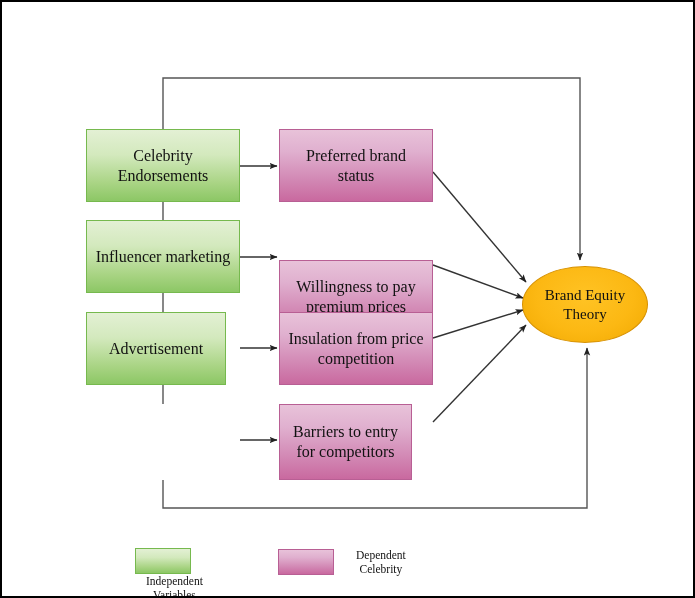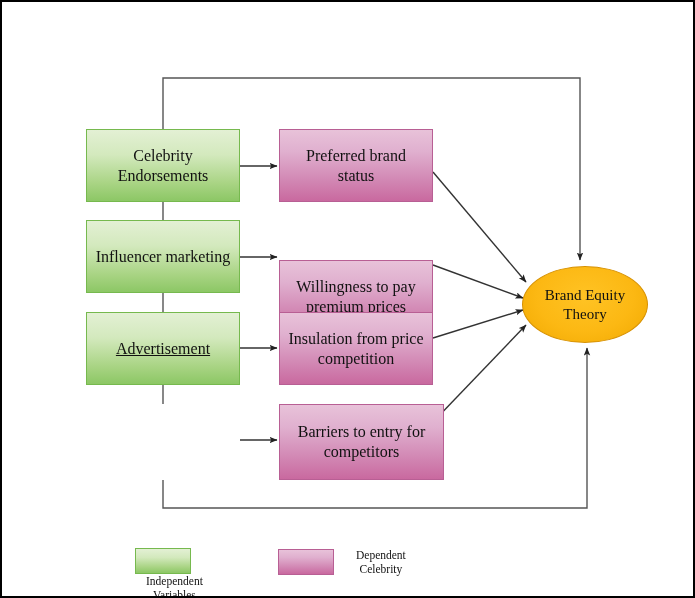--- a/index.html
+++ b/index.html
@@ -120,34 +120,34 @@
         <path d="M161,478 L161,506 L585,506 L585,346" marker-end="url(#arrow)"></path>
       </g>
     </svg>
 
     <div class="node node-green" style="left:84px; top:127px; width:154px; height:73px;">
       <span>Celebrity Endorsements</span>
     </div>
     <div class="node node-green" style="left:84px; top:218px; width:154px; height:73px;">
       <span>Influencer marketing</span>
     </div>
-    <div class="node node-green" style="left:84px; top:310px; width:154px; height:73px;text-decoration:underline;">
+    <div class="node node-green" style="left:84px; top:310px; width:140px; height:73px;">
       <span>Advertisement</span>
     </div>
 
     <div class="node node-pink" style="left:277px; top:127px; width:154px; height:73px;font-family:Liberation Serif, serif;">
       <span>Preferred brand status</span>
     </div>
     <div class="node node-pink" style="left:277px; top:218px; width:154px; height:73px;margin-top:40px;">
       <span>Willingness to pay premium prices</span>
     </div>
     <div class="node node-pink" style="left:277px; top:310px; width:154px; height:73px;">
       <span>Insulation from price competition</span>
     </div>
-    <div class="node node-pink" style="left:277px; top:402px; width:165px; height:76px;">
+    <div class="node node-pink" style="left:277px; top:402px; width:133px; height:76px;">
       <span>Barriers to entry for competitors</span>
     </div>
 
     <div class="node node-ellipse" style="left:520px; top:264px; width:126px; height:77px;">
       <span>Brand Equity Theory</span>
     </div>
 
     <div class="legend-item" style="left:122px; top:546px;flex-direction:column;">
       <div class="legend-swatch green"></div>
       <div class="legend-label">Independent

